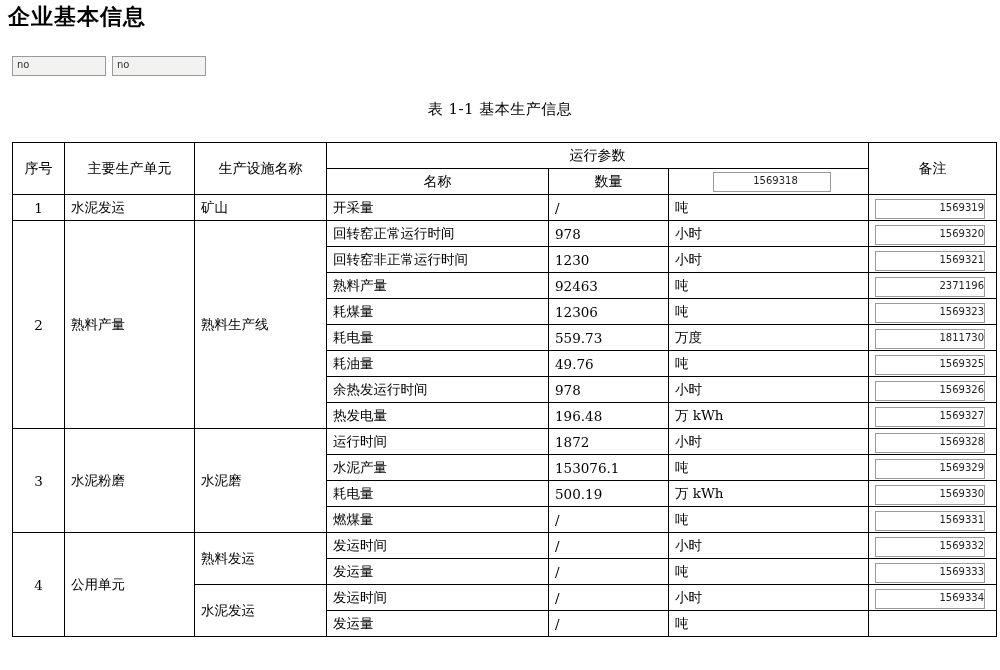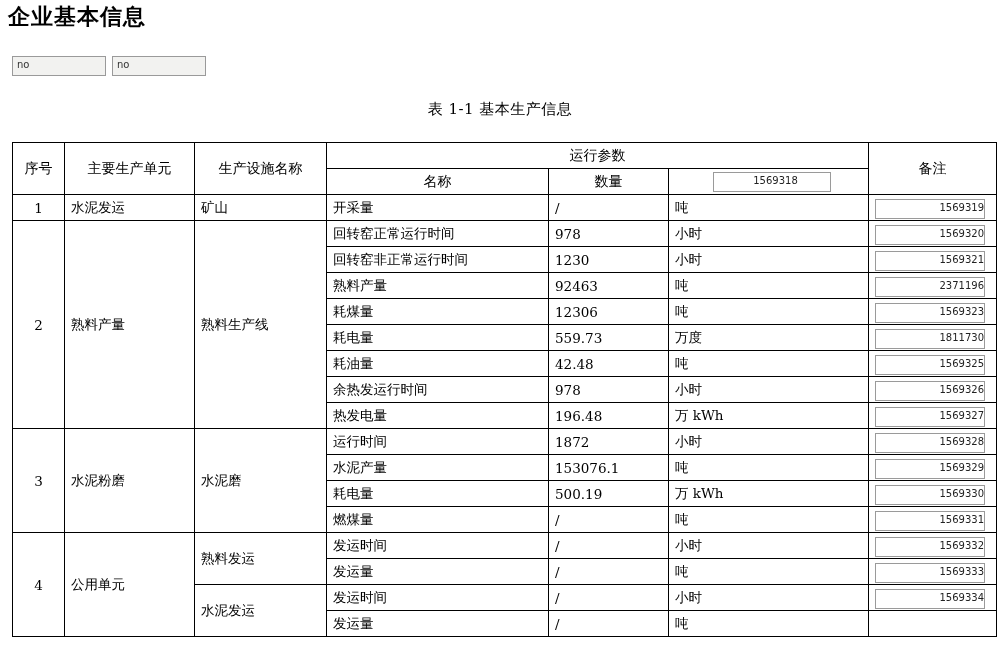--- a/index.html
+++ b/index.html
@@ -218,21 +218,21 @@
       <tr>
         <td class="c-left">耗电量</td>
         <td class="c-left">559.73</td>
         <td class="c-left">万度</td>
         <td class="note-cell">
           <span class="float-input note-float">1811730</span>
         </td>
       </tr>
       <tr>
         <td class="c-left">耗油量</td>
-        <td class="c-left">42.48</td>
+        <td class="c-left">49.76</td>
         <td class="c-left">吨</td>
         <td class="note-cell">
           <span class="float-input note-float">1569325</span>
         </td>
       </tr>
       <tr>
         <td class="c-left">余热发运行时间</td>
         <td class="c-left">978</td>
         <td class="c-left">小时</td>
         <td class="note-cell">

